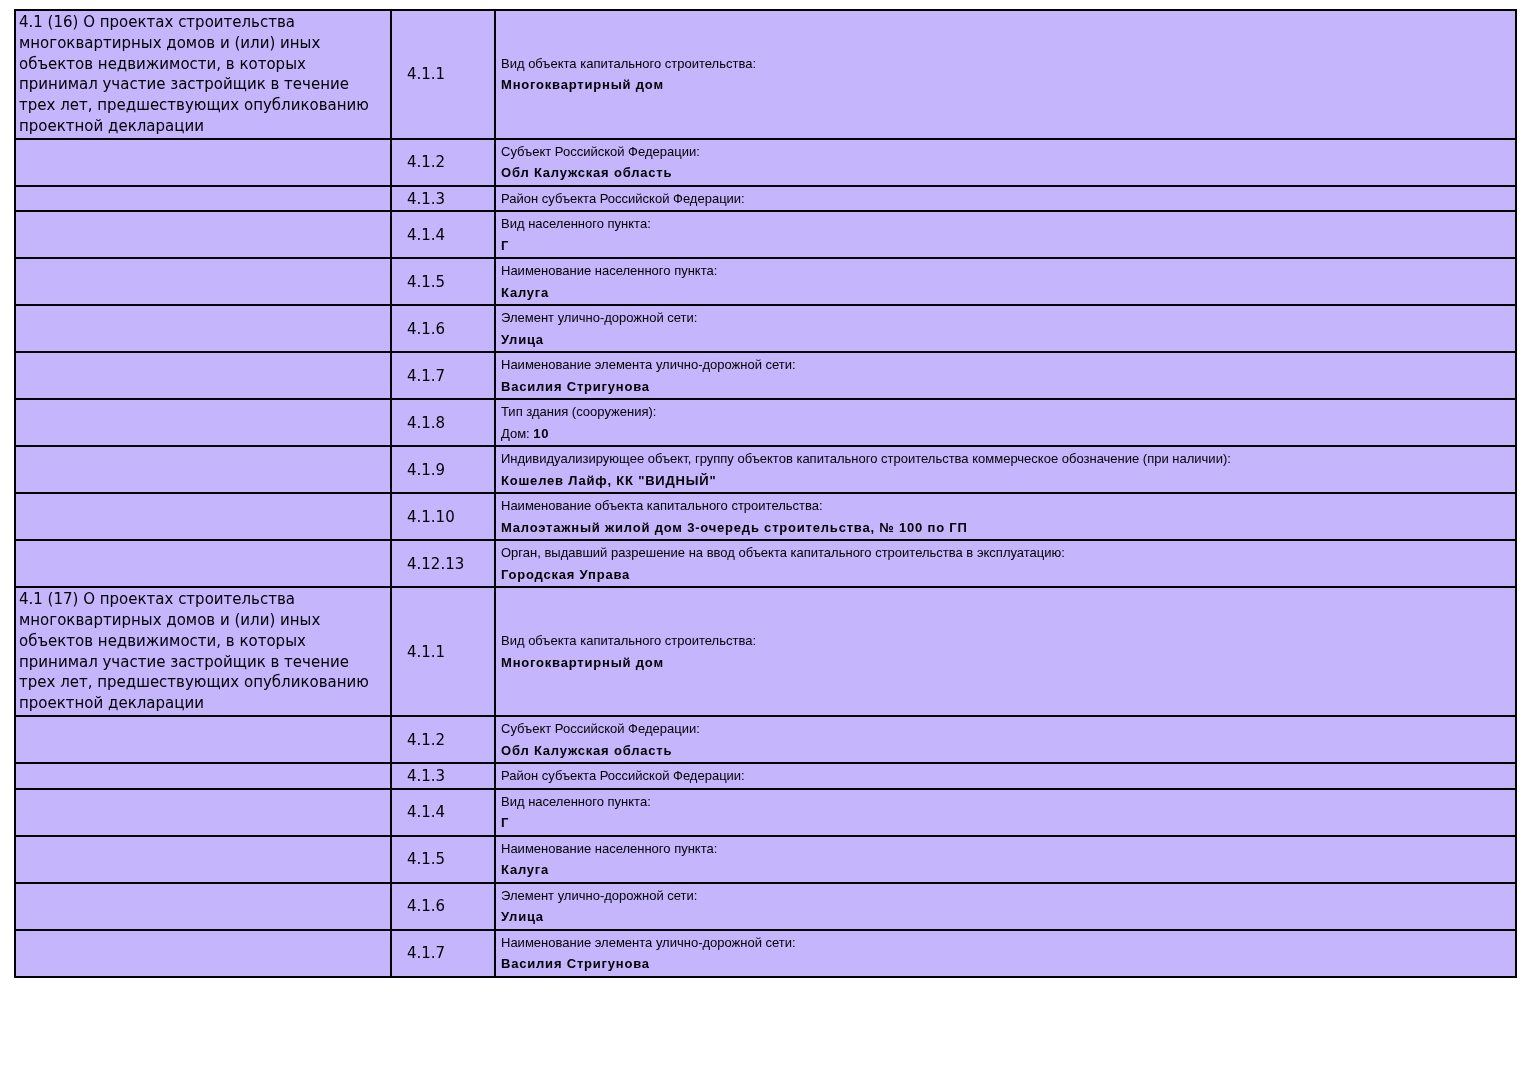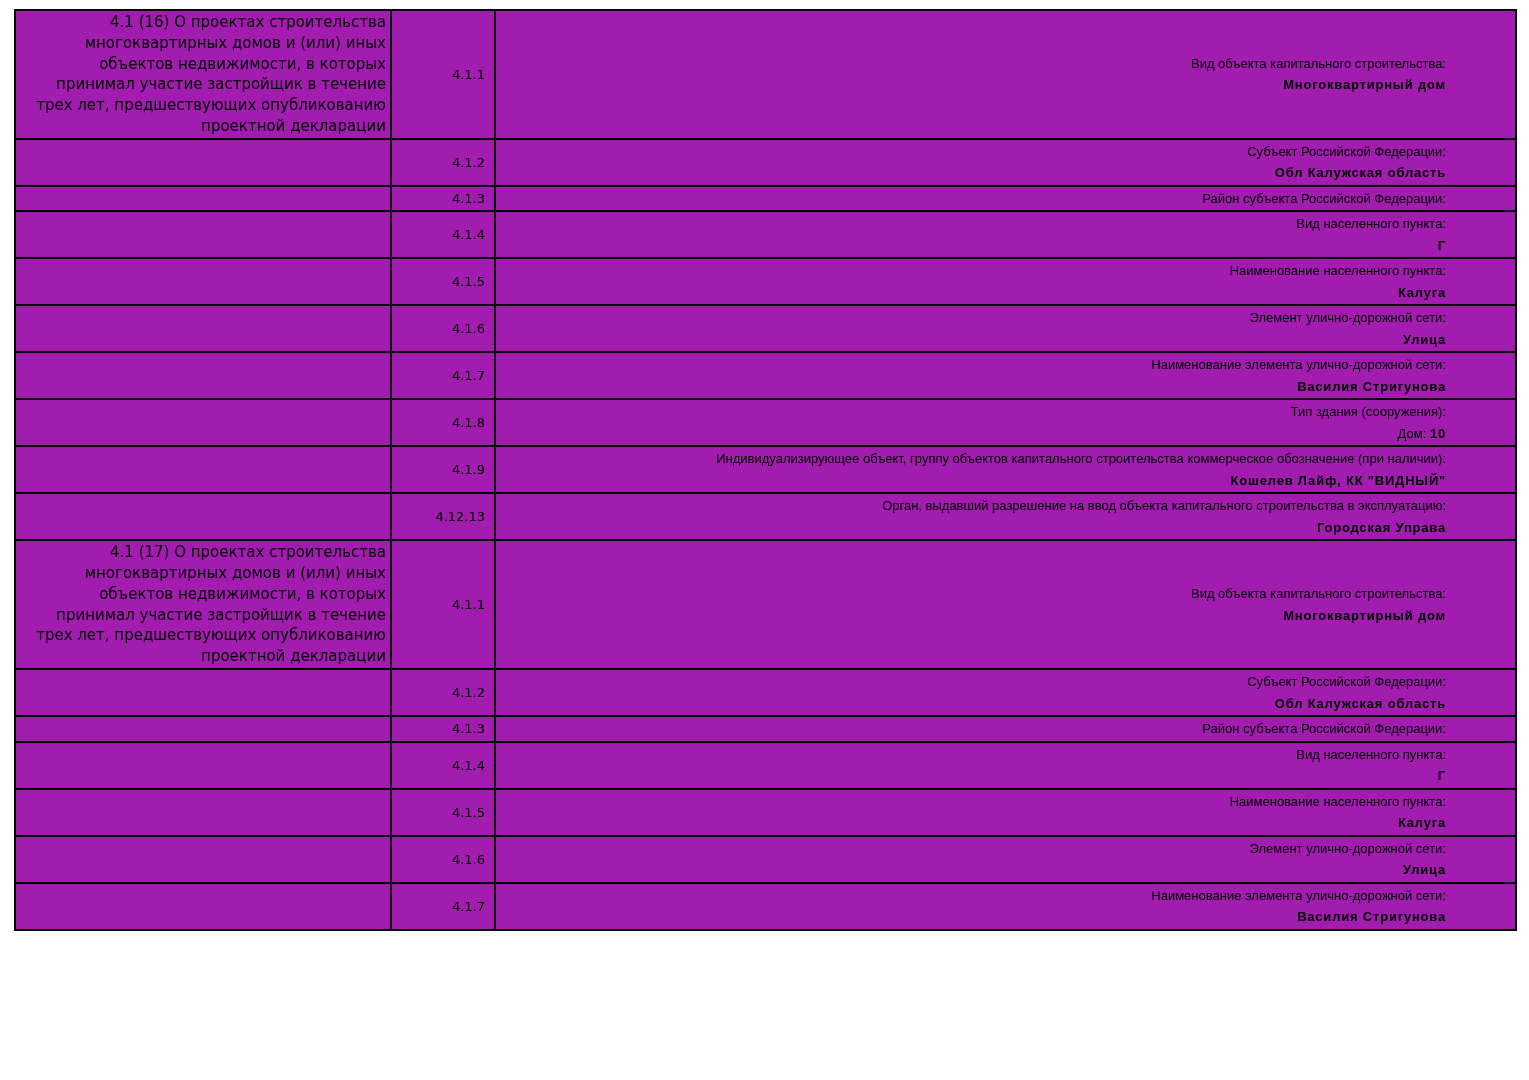--- a/index.html
+++ b/index.html
@@ -13,44 +13,43 @@
     width: 1529px;
     height: 1080px;
     background: #ffffff;
     overflow: hidden;
   }
   table.decl-table {
     border-collapse: collapse;
     table-layout: fixed;
     width: 1501px;
     margin: 9px 0 0 14px;
-    background: #a21caf;
-    text-align: right;
+    background: #c4b5fd;
   }
   col.col-section { width: 376px; }
   col.col-number  { width: 104px; }
   col.col-content { width: 1021px; }
 
   td {
     border: 2px solid #000000;
     padding: 0;
     vertical-align: middle;
     overflow: hidden;
   }
   td.section-cell {
     vertical-align: top;
     font-family: "DejaVu Sans", sans-serif;
     font-size: 15px;
     line-height: 20.8px;
     padding: 1px 4px 1px 3px;
   }
   td.number-cell {
     font-family: "DejaVu Sans", sans-serif;
-    font-size: 13px;
-    padding: 1px 9px;
+    font-size: 15px;
+    padding: 1px 15px;
     vertical-align: middle;
   }
   td.content-cell {
     font-size: 13px;
     line-height: 21.5px;
     padding: 1px 5px;
     vertical-align: middle;
   }
   .cell-inner { max-width: 945px; }
   .field-label { font-weight: normal; }
@@ -160,20 +159,30 @@
     <td class="number-cell">4.1.9</td>
     <td class="content-cell">
       <div class="cell-inner">
         <div class="field-label">Индивидуализирующее объект, группу объектов капитального строительства коммерческое обозначение (при наличии):</div>
         <div class="field-value"><span class="value-prefix"></span><span class="value-text">Кошелев Лайф, КК "ВИДНЫЙ"</span></div>
       </div>
     </td>
   </tr>
         <tr class="two-line">
     <td class="section-cell"></td>
+    <td class="number-cell">4.1.10</td>
+    <td class="content-cell">
+      <div class="cell-inner">
+        <div class="field-label">Наименование объекта капитального строительства:</div>
+        <div class="field-value"><span class="value-prefix"></span><span class="value-text">Малоэтажный жилой дом 3-очередь строительства, № 100 по ГП</span></div>
+      </div>
+    </td>
+  </tr>
+        <tr class="two-line">
+    <td class="section-cell"></td>
     <td class="number-cell">4.12.13</td>
     <td class="content-cell">
       <div class="cell-inner">
         <div class="field-label">Орган, выдавший разрешение на ввод объекта капитального строительства в эксплуатацию:</div>
         <div class="field-value"><span class="value-prefix"></span><span class="value-text">Городская Управа</span></div>
       </div>
     </td>
   </tr>
         <tr class="section-start">
     <td class="section-cell">4.1 (17) О проектах строительства многоквартирных домов и (или) иных объектов недвижимости, в которых принимал участие застройщик в течение трех лет, предшествующих опубликованию проектной декларации</td>

